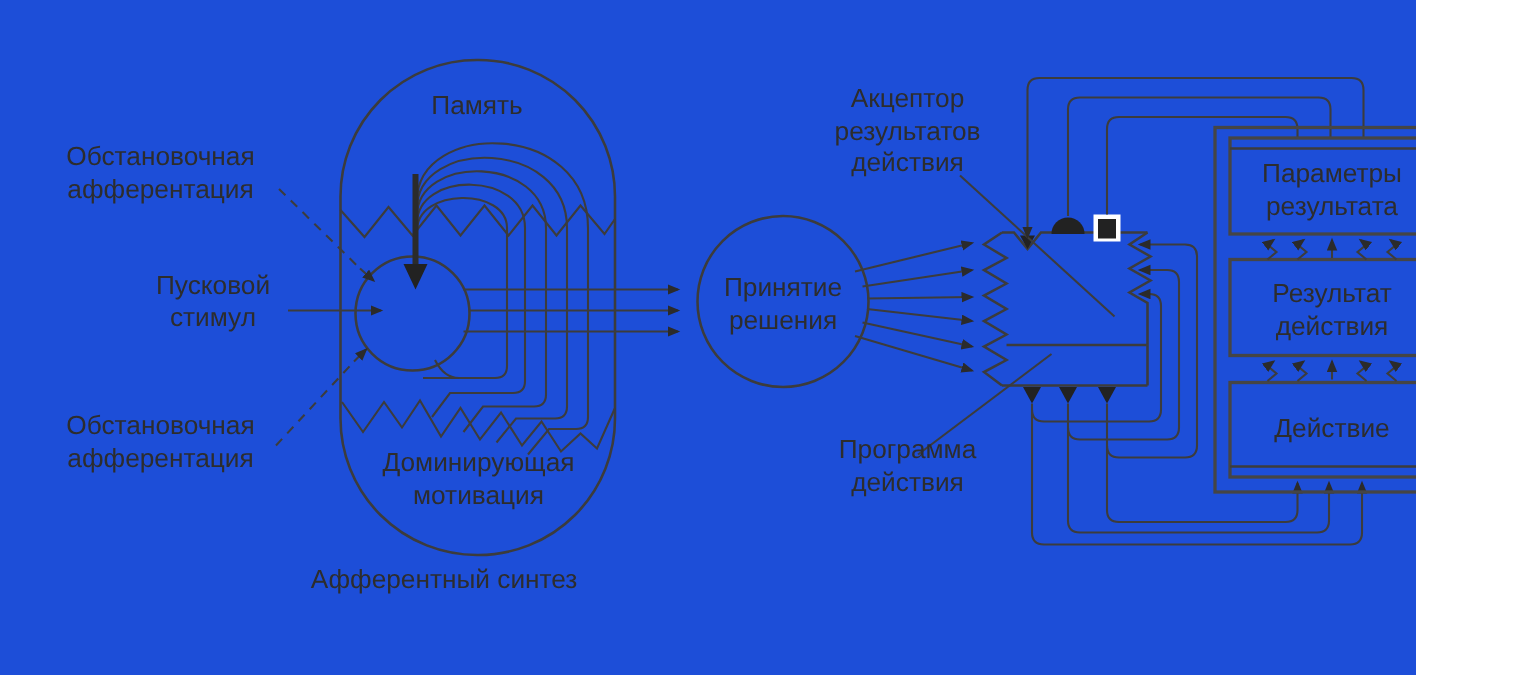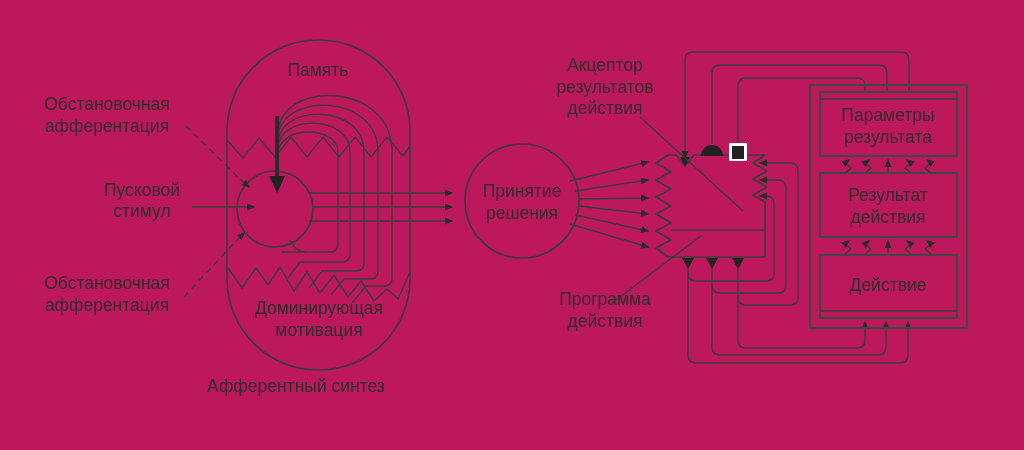--- a/index.html
+++ b/index.html
@@ -1,16 +1,16 @@
 <!DOCTYPE html>
 <html><head>
 <meta charset="utf-8">
 <style>
   html,body{margin:0;padding:0;background:#ffffff;}
-  .stage{position:relative;width:1024px;height:450px;background:#be185d;overflow:hidden;}
+  .stage{position:relative;width:944px;height:450px;background:#1d4ed8;overflow:hidden;}
   svg{position:absolute;left:0;top:0;}
   text{font-family:"Liberation Sans","DejaVu Sans",sans-serif;fill:#2d2d2d;font-size:17.5px;}
   .lbl{text-anchor:middle;}
   .ln{stroke:#3c3c3c;fill:none;stroke-width:1.4;}
   .ln-med{stroke:#3c3c3c;fill:none;stroke-width:1.7;}
   .ln-thick{stroke:#454545;fill:none;stroke-width:2.2;}
   .dash{stroke-dasharray:6 5;}
   .blk{fill:#222222;stroke:none;}
 </style>
 </head>

